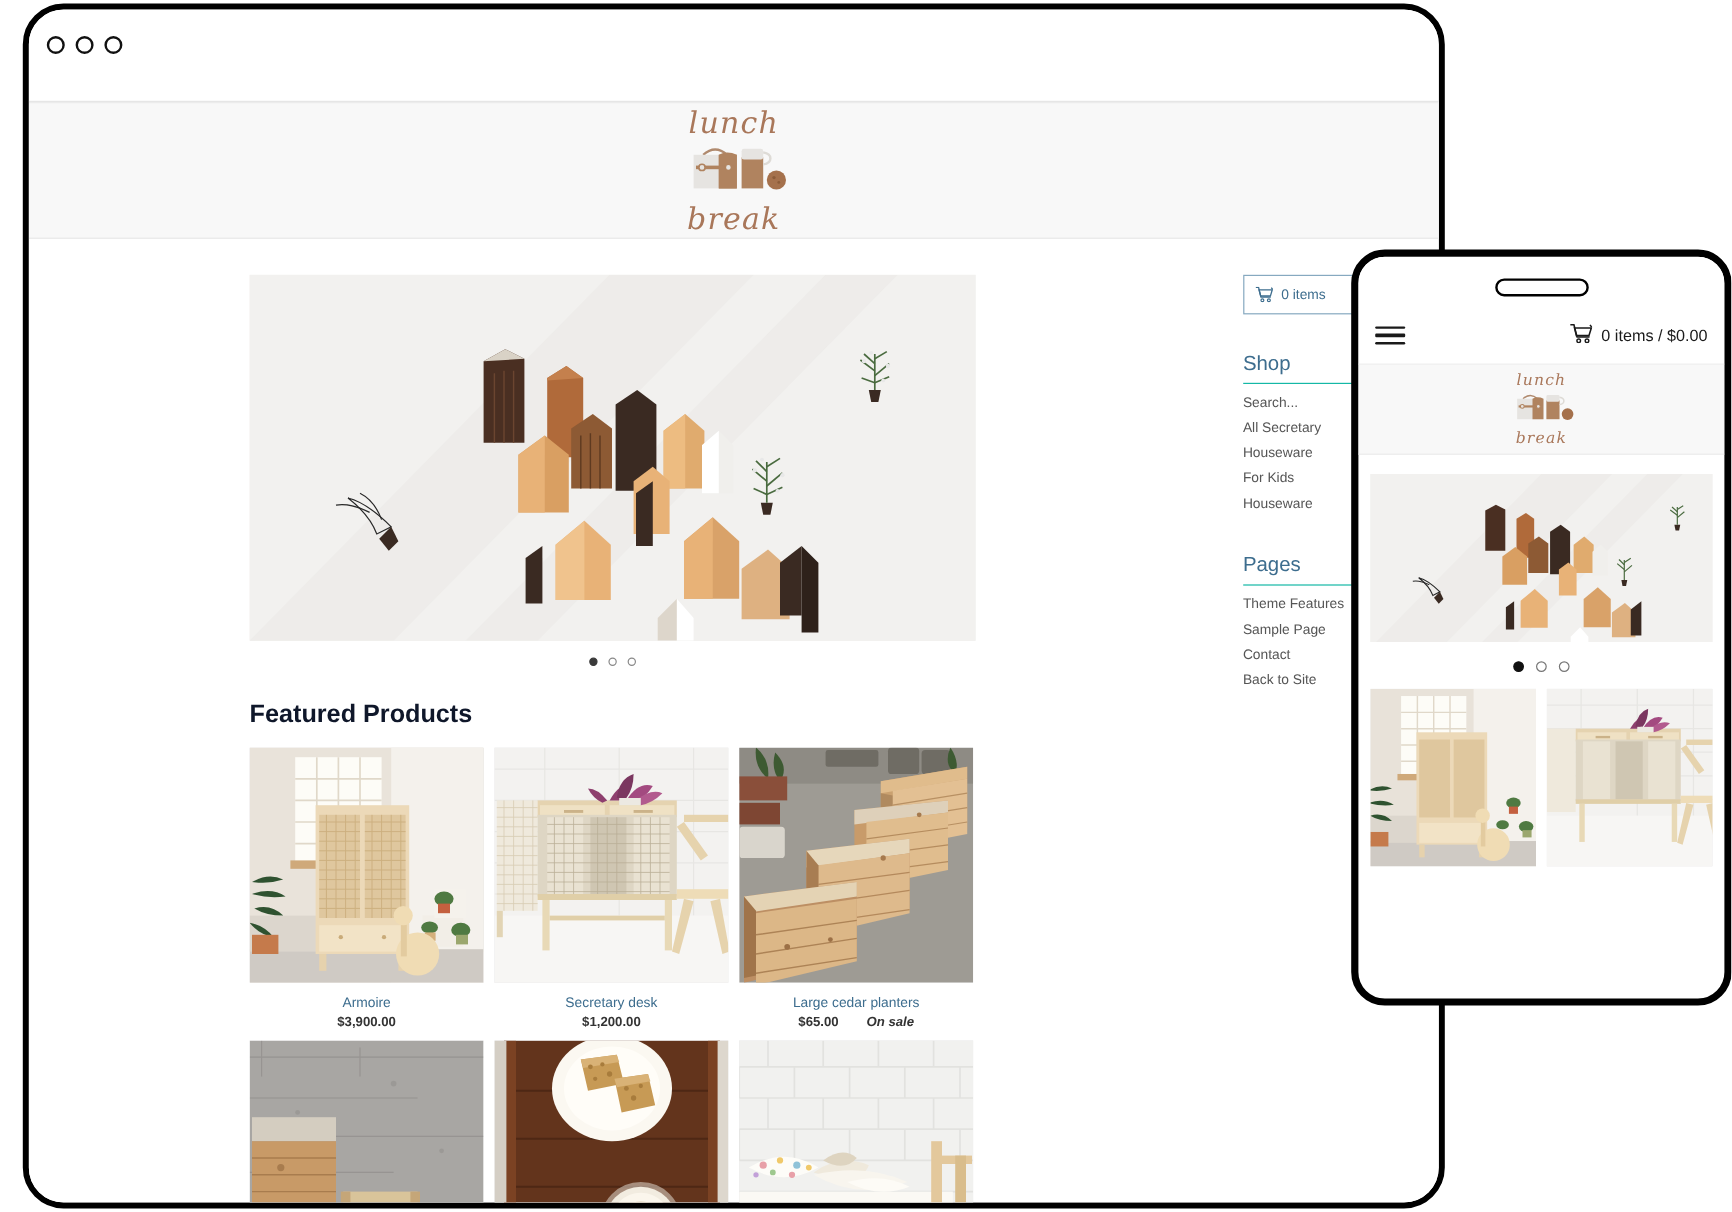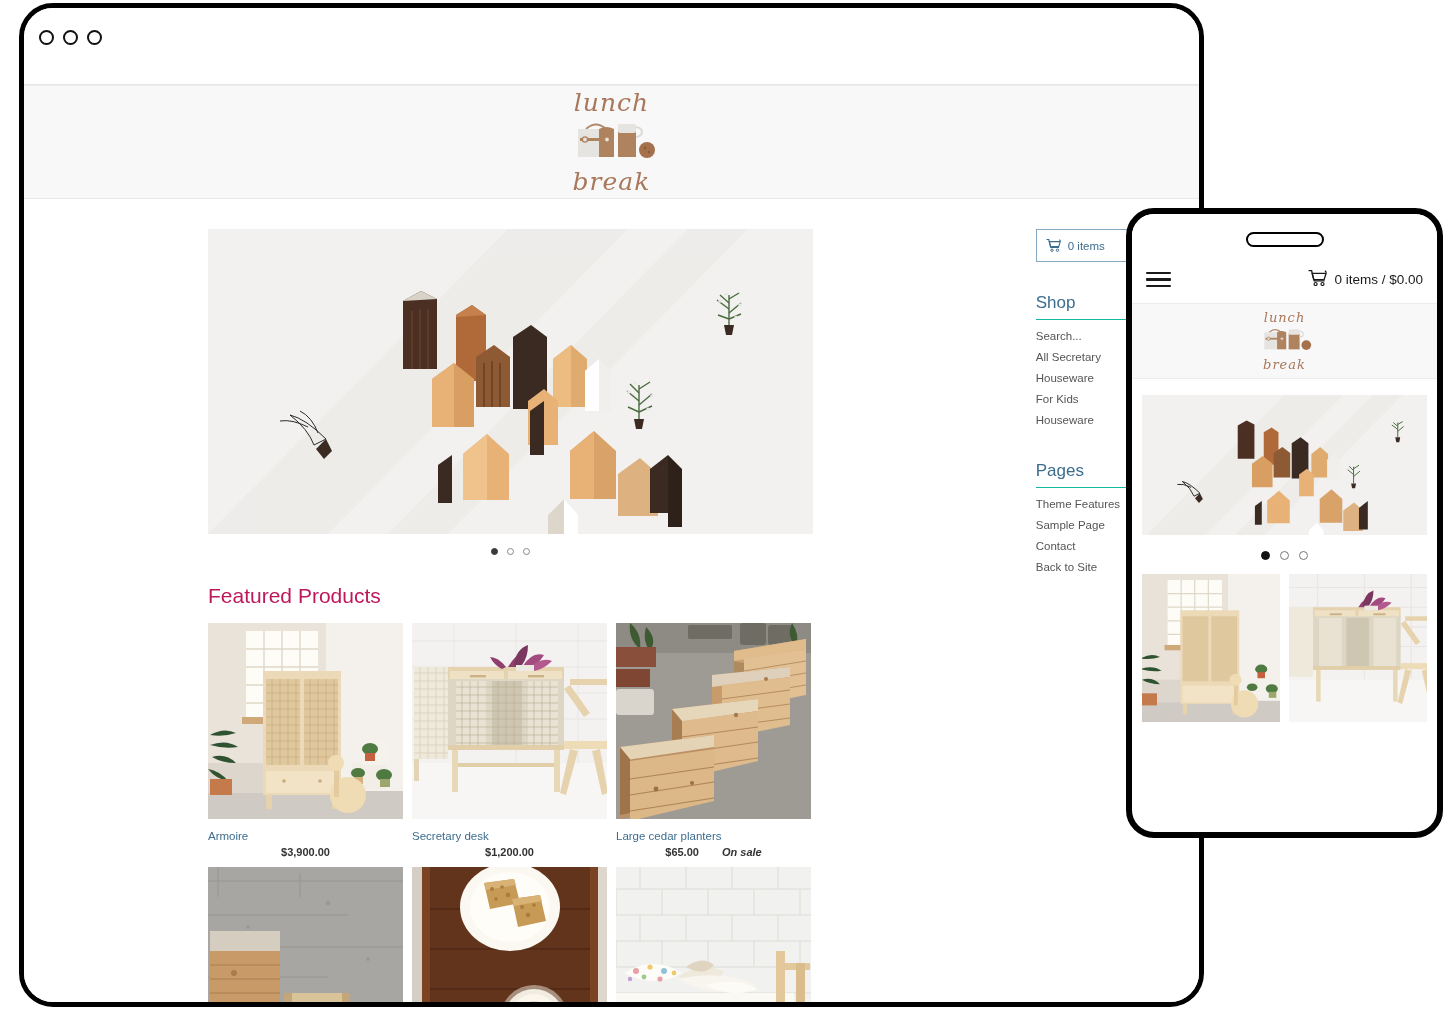--- a/index.html
+++ b/index.html
@@ -84,34 +84,34 @@
   .hero-dots {
     width: 605px;
     display: flex; justify-content: center; gap: 9px;
     padding-top: 14px;
   }
   .pdot { width: 7px; height: 7px; border-radius: 50%; border: 1px solid #888; box-sizing: border-box; background: #fff; }
   .pdot.on { background: #3a3a3a; border-color: #3a3a3a; }
 
   
   .sec-title {
-    font-size: 21px; color: #be185d; font-weight: 400;
+    font-size: 21px; color: #0f172a; font-weight: 700;
     margin: 29px 0 15px 0;
   }
 
   
   .prod-grid { display: flex; gap: 9px; flex-wrap: wrap; width: 605px; }
   .prod { width: 195px; }
   .prod-thumb {
     width: 195px; height: 196px; overflow: hidden;
     background: #e9e9e9; display: block;
   }
   .prod-thumb svg { display: block; }
   .prod-name {
-    text-align: left; font-size: 11.5px; color: #3d6d8e;
+    text-align: center; font-size: 11.5px; color: #3d6d8e;
     margin-top: 11px;
   }
   .prod-price {
     text-align: center; font-size: 11px; color: #333; font-weight: bold;
     margin-top: 4px;
   }
   .prod-price .sale { font-weight: bold; font-style: italic; color: #333; margin-left: 20px; }
 
   
   .cartbox {

